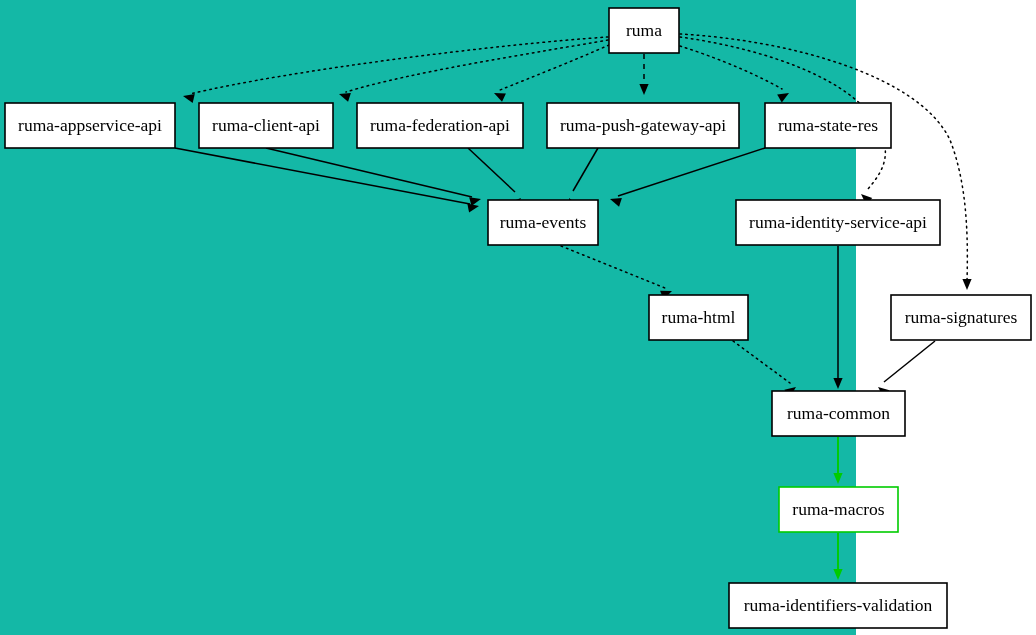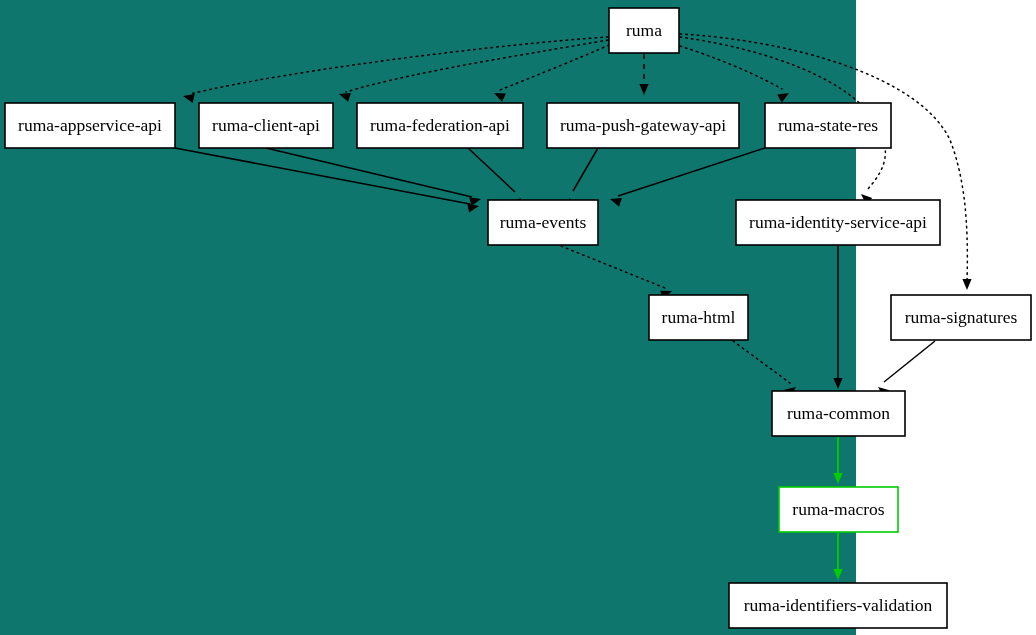--- a/index.html
+++ b/index.html
@@ -10,21 +10,21 @@
   body {
     width: 1036px;
     height: 635px;
     font-family: "Liberation Serif", "DejaVu Serif", serif;
     overflow: hidden;
   }
   #graph-root {
     position: relative;
     width: 856px;
     height: 635px;
-    background: #0f766e;
+    background: #14b8a6;
   }
   svg#graph-canvas {
     position: absolute;
     top: 0;
     left: 0;
     width: 1036px;
     height: 635px;
     display: block;
   }
   .node-box {

